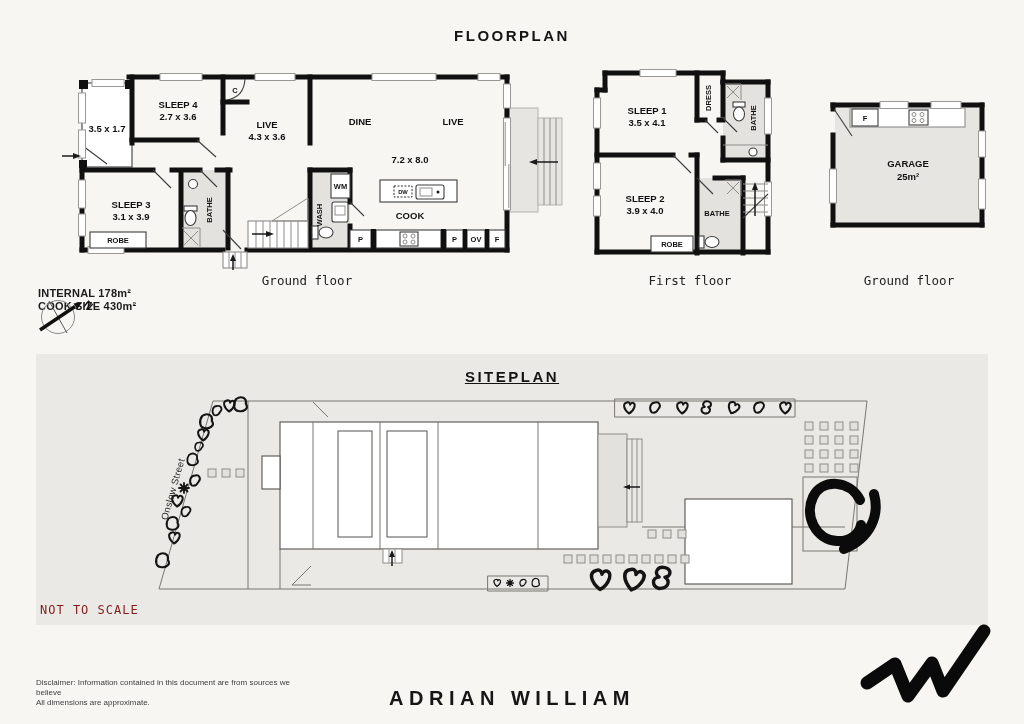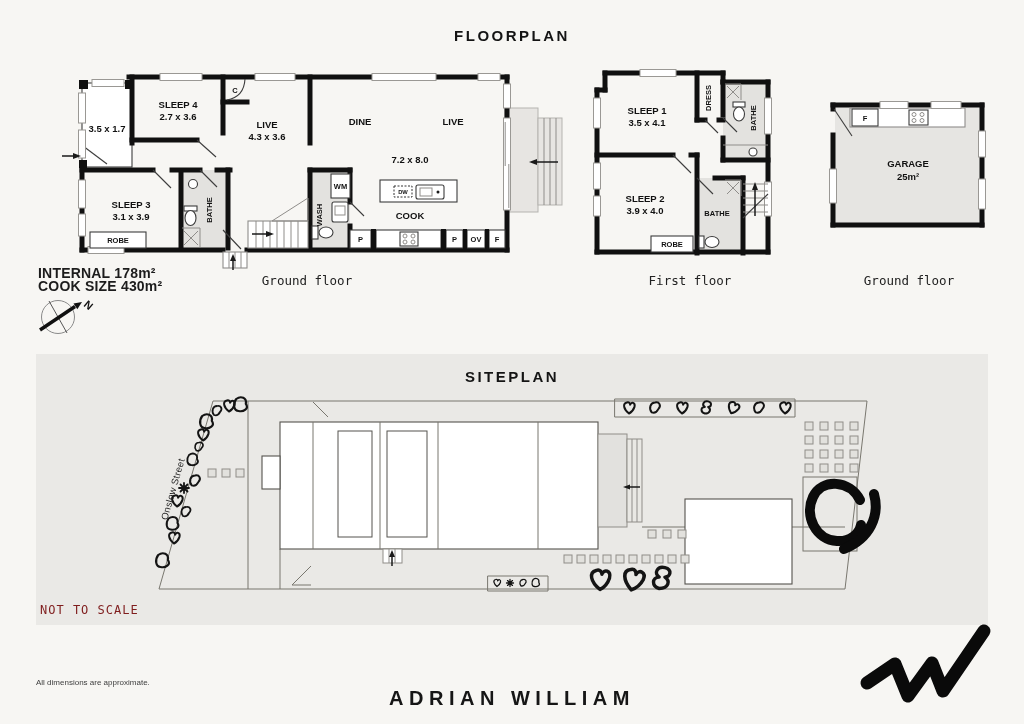--- a/index.html
+++ b/index.html
@@ -1,21 +1,21 @@
 <!DOCTYPE html>
 <html><head>
 <meta charset="utf-8">
 <style>
   html,body{margin:0;padding:0;}
   body{width:1024px;height:724px;background:#f7f6f3;position:relative;
        font-family:"Liberation Sans",sans-serif;overflow:hidden;}
   .abs{position:absolute;}
   .big-title{font-weight:700;font-size:15px;letter-spacing:2.5px;color:#141414;text-align:center;}
   .floor-label{font-family:"DejaVu Sans Mono",monospace;font-size:12.5px;color:#222;text-align:center;}
-  .areas{font-size:14px;font-weight:600;color:#1c1c1c;line-height:13px;letter-spacing:.2px;}
+  .areas{font-size:11px;font-weight:600;color:#1c1c1c;line-height:13px;letter-spacing:.2px;margin-top:20px;}
   .band{background:#eae9e6;}
   .nts{font-family:"DejaVu Sans Mono",monospace;font-size:12px;letter-spacing:1px;color:#7f1d1d;}
   .disclaimer{font-size:8px;line-height:10px;color:#3d3d3d;}
   .brand{font-size:20px;letter-spacing:5.5px;font-weight:700;color:#161616;text-align:center;margin-top:6px;}
   
   .w{stroke:#101010;stroke-width:5;fill:none;stroke-linecap:square;}
   .thin{stroke:#3c3c3c;stroke-width:1.1;fill:none;}
   .thinf{stroke:#3c3c3c;stroke-width:1.1;fill:#fff;}
   .tg{stroke:#8f8d8a;stroke-width:1;fill:none;}
   .win{fill:#fff;stroke:#9a9894;stroke-width:1;}
@@ -353,21 +353,21 @@
     <line x1="4" y1="37" x2="39" y2="13.5" stroke="#101010" stroke-width="3.5"></line>
     <polygon fill="#101010" points="46,9 41.3,16.3 37.5,10.5"></polygon>
     <text class="tn" x="50" y="15" transform="rotate(40 50 15)">N</text>
   </svg>
 
   <div class="abs floor-label" style="left:212px;top:273px;width:190px;">Ground floor</div>
   <div class="abs floor-label" style="left:595px;top:273px;width:190px;">First floor</div>
   <div class="abs floor-label" style="left:814px;top:273px;width:190px;">Ground floor</div>
 
   <div class="abs band" style="left:36px;top:354px;width:952px;height:271px;">
-    <div class="abs big-title" style="left:0;right:0;top:14px;">SITEPLAN</div>
+    <div class="abs big-title" style="left:0;right:0;top:14px;text-decoration:underline;">SITEPLAN</div>
 
     <svg class="abs" style="left:0;top:0;" width="952" height="271" viewBox="0 0 952 271">
       <defs>
         <path id="sh-b1" d="M-4,-5 C0,-8 5,-6 4,-1 C7,3 2,6 -2,5 C-6,5 -7,-1 -4,-5 Z"></path>
         <path id="sh-h" d="M0,5 C-5,1 -6,-4 -2,-5 C0,-6 1,-4 1,-3 C2,-6 6,-5 5,-1 C4,2 2,4 0,5 Z"></path>
         <path id="sh-b2" d="M-3,4 C-6,0 -4,-5 0,-5 C4,-6 6,-2 3,1 C2,3 0,5 -3,4 Z"></path>
         <path id="sh-8" d="M-2,5 C-6,4 -6,-1 -2,-1 C-5,-3 -3,-7 1,-6 C5,-5 4,-1 1,-1 C4,1 3,5 -2,5 Z"></path>
         <path id="sh-star" d="M-5,0 H5 M0,-5 V5 M-3.5,-3.5 L3.5,3.5 M-3.5,3.5 L3.5,-3.5"></path>
       </defs>
 
@@ -490,20 +490,21 @@
         <path class="scrib" d="M838,140 C844,162 834,184 808,195"></path>
       </g>
 
       <text class="tst" x="140" y="136" transform="rotate(-74 140 136)">Onslow Street</text>
     </svg>
 
     <div class="abs nts" style="left:4px;top:249px;">NOT TO SCALE</div>
   </div>
 
   <div class="abs disclaimer" style="left:36px;top:678px;width:260px;">
+    <div>Disclaimer: Information contained in this document are from sources we believe</div>
     <div>All dimensions are approximate.</div>
   </div>
 
   <div class="abs brand" style="left:0;right:0;top:681px;">ADRIAN WILLIAM</div>
 
   <svg class="abs" style="left:856px;top:618px;" width="140" height="100" viewBox="0 0 140 100">
     <polyline points="11,65 39,46 52,78 76,45 87,73 128,13" fill="none" stroke="#0a0a0a" stroke-width="13" stroke-linecap="round" stroke-linejoin="round"></polyline>
   </svg>
 
 </div>

